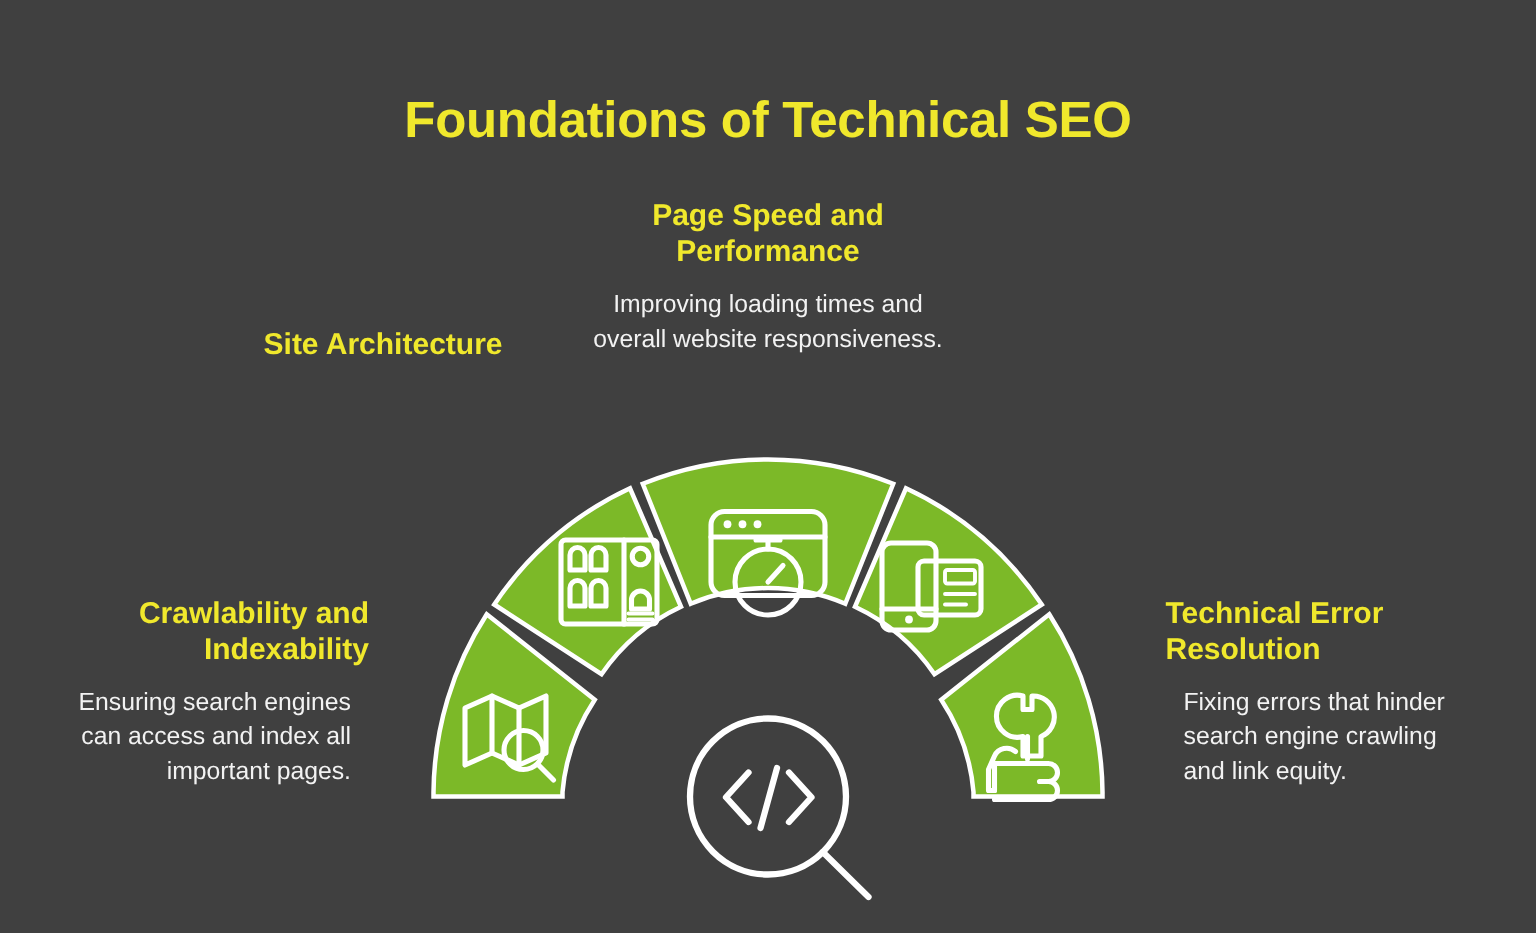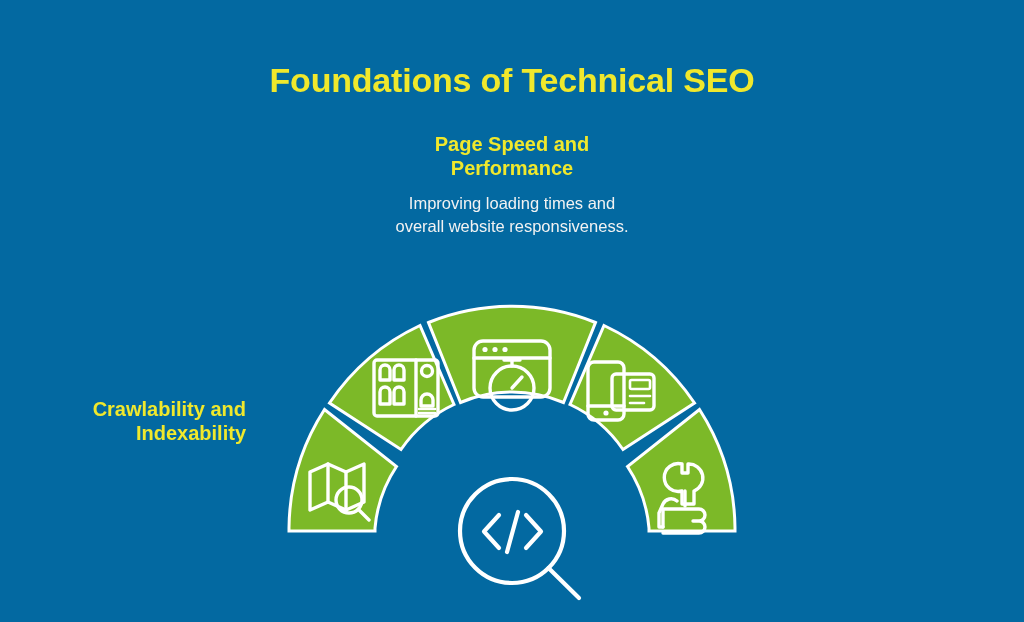--- a/index.html
+++ b/index.html
@@ -13,21 +13,21 @@
     overflow: hidden;
     font-family: "Liberation Sans", sans-serif;
     position: relative;
     -webkit-font-smoothing: antialiased;
   }
   #stage {
     position: absolute;
     left: 0; top: 0;
     width: 1024px;
     height: 622px;
-    background: #0369a1;
+    background: #404040;
   }
 
   
   .title {
     position: absolute;
     left: 0;
     top: 58px;
     width: 1024px;
     text-align: center;
     color: #f0e82c;
@@ -102,27 +102,33 @@
 <div id="stage">
 
   <div class="title">Foundations of Technical SEO</div>
 
   <div class="callout align-center" id="callout-page-speed">
     <p class="c-head">Page Speed and Performance</p>
     <p class="c-body">Improving loading times and overall website responsiveness.</p>
   </div>
 
   <div class="callout align-right" id="callout-site-arch">
+    <p class="c-head">Site Architecture</p>
   </div>
 
 
   <div class="callout align-right" id="callout-crawlability">
     <p class="c-head">Crawlability and Indexability</p>
-  </div>
-
+    <p class="c-body">Ensuring search engines can access and index all important pages.</p>
+  </div>
+
+  <div class="callout align-left" id="callout-tech-error">
+    <p class="c-head">Technical Error Resolution</p>
+    <p class="c-body">Fixing errors that hinder search engine crawling and link equity.</p>
+  </div>
 
   <div id="diagram">
     <svg width="512" height="326" viewBox="0 0 512 326">
 
       <g>
         <path class="seg" d="M 33 235
                  L 33 232
                  A 223 223 0 0 1 68.5 113.5
                  L 140.5 170.5
                  A 132 132 0 0 0 119 232

